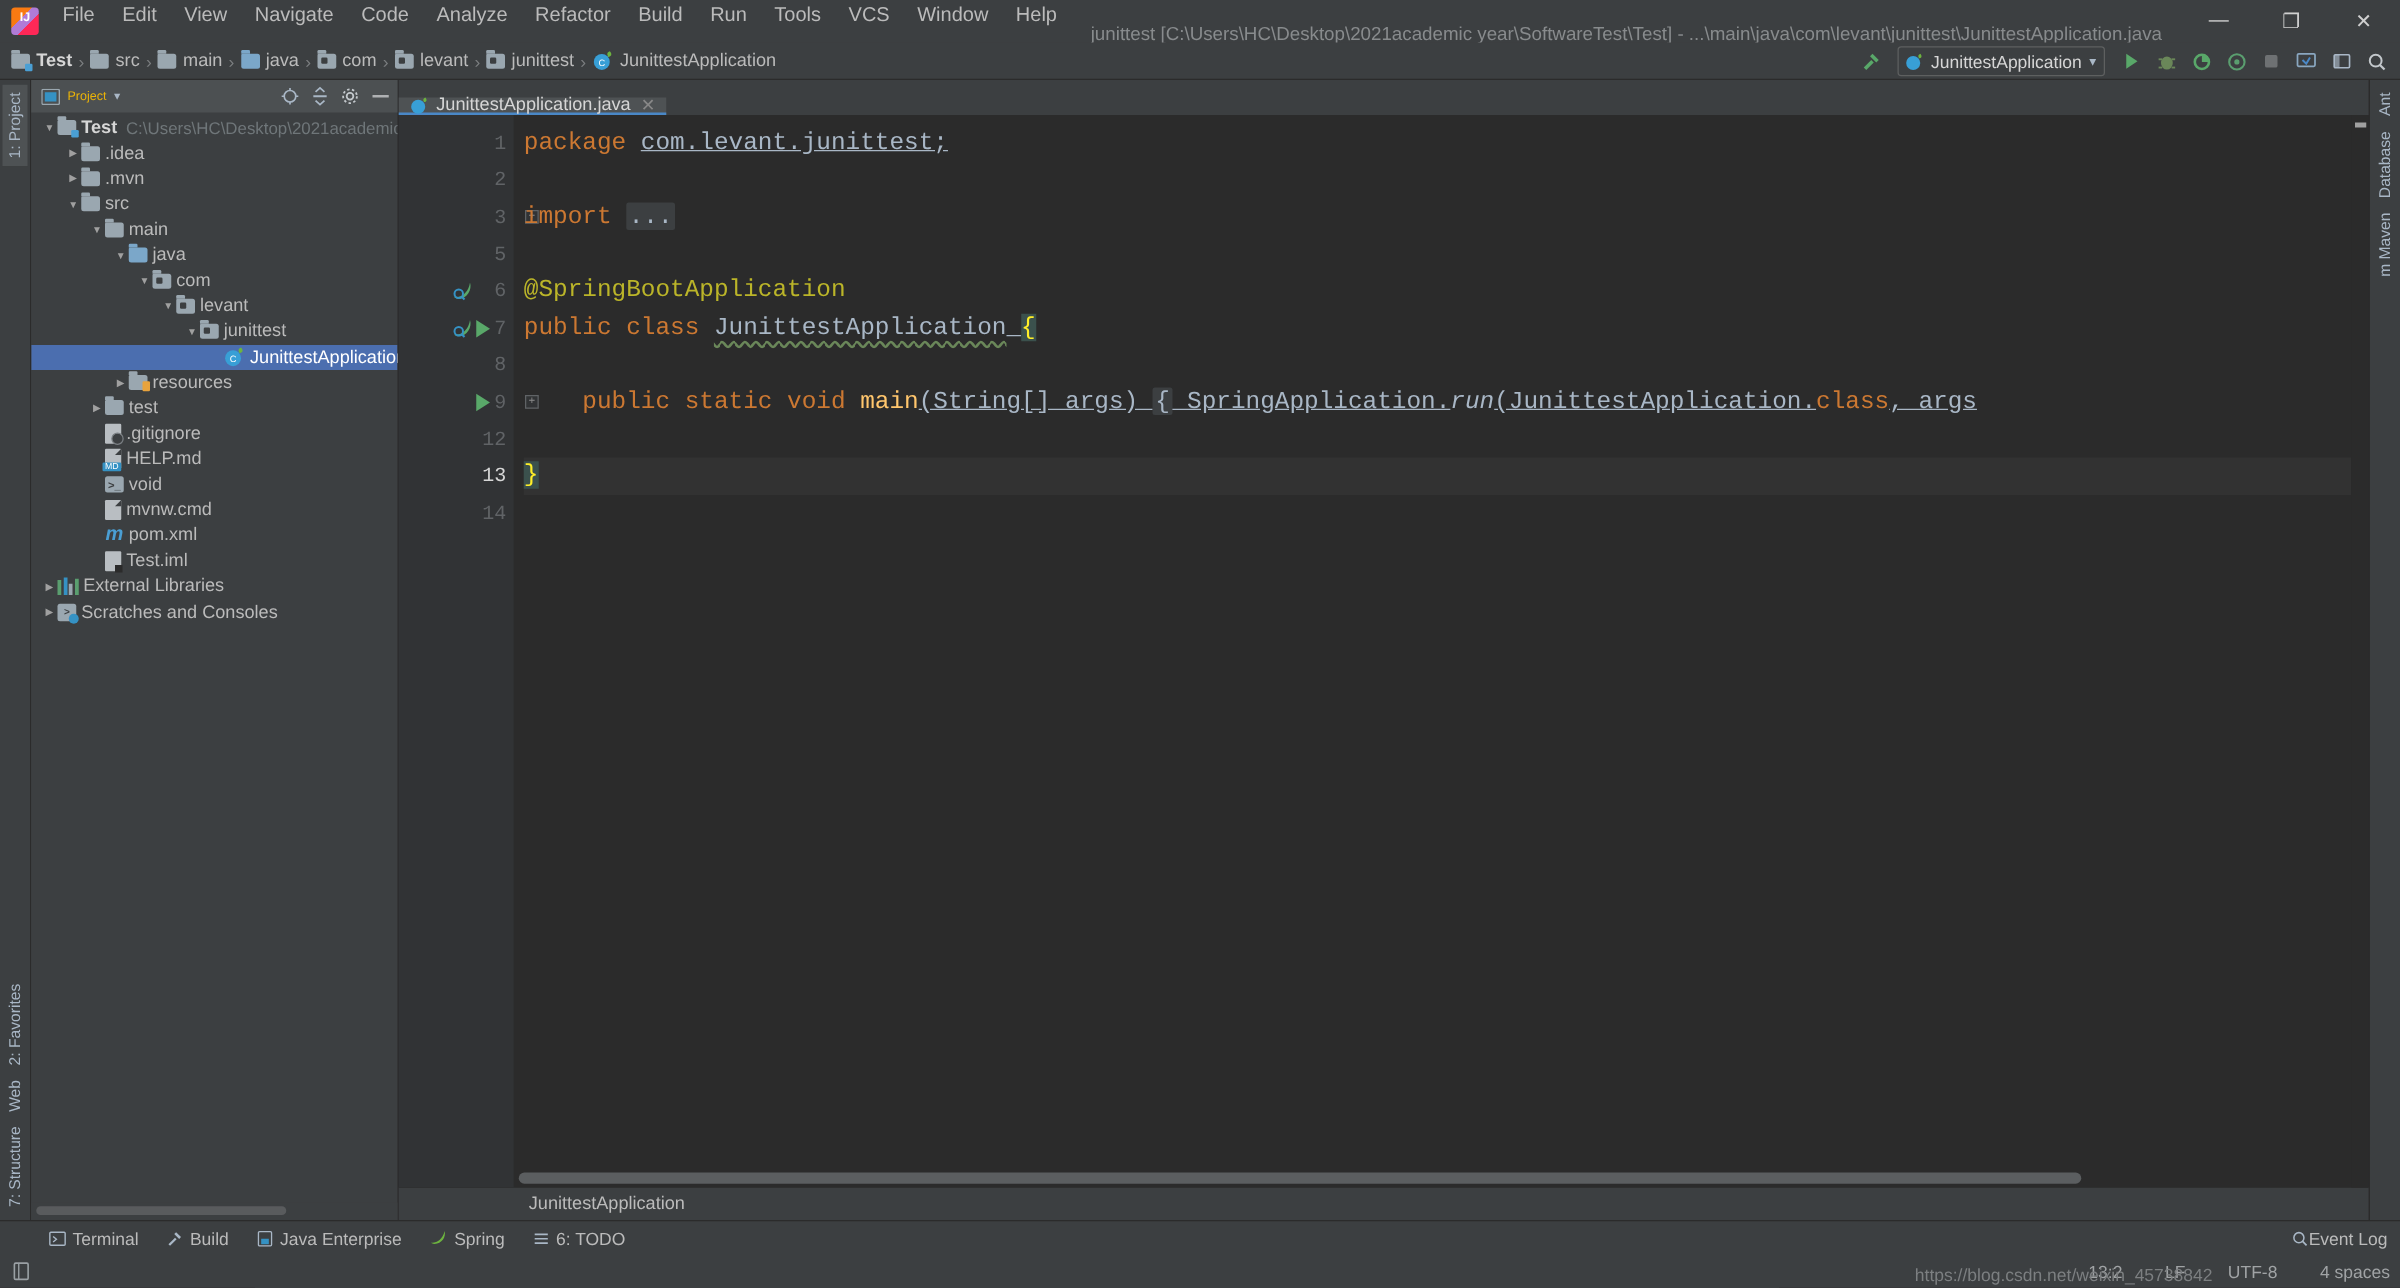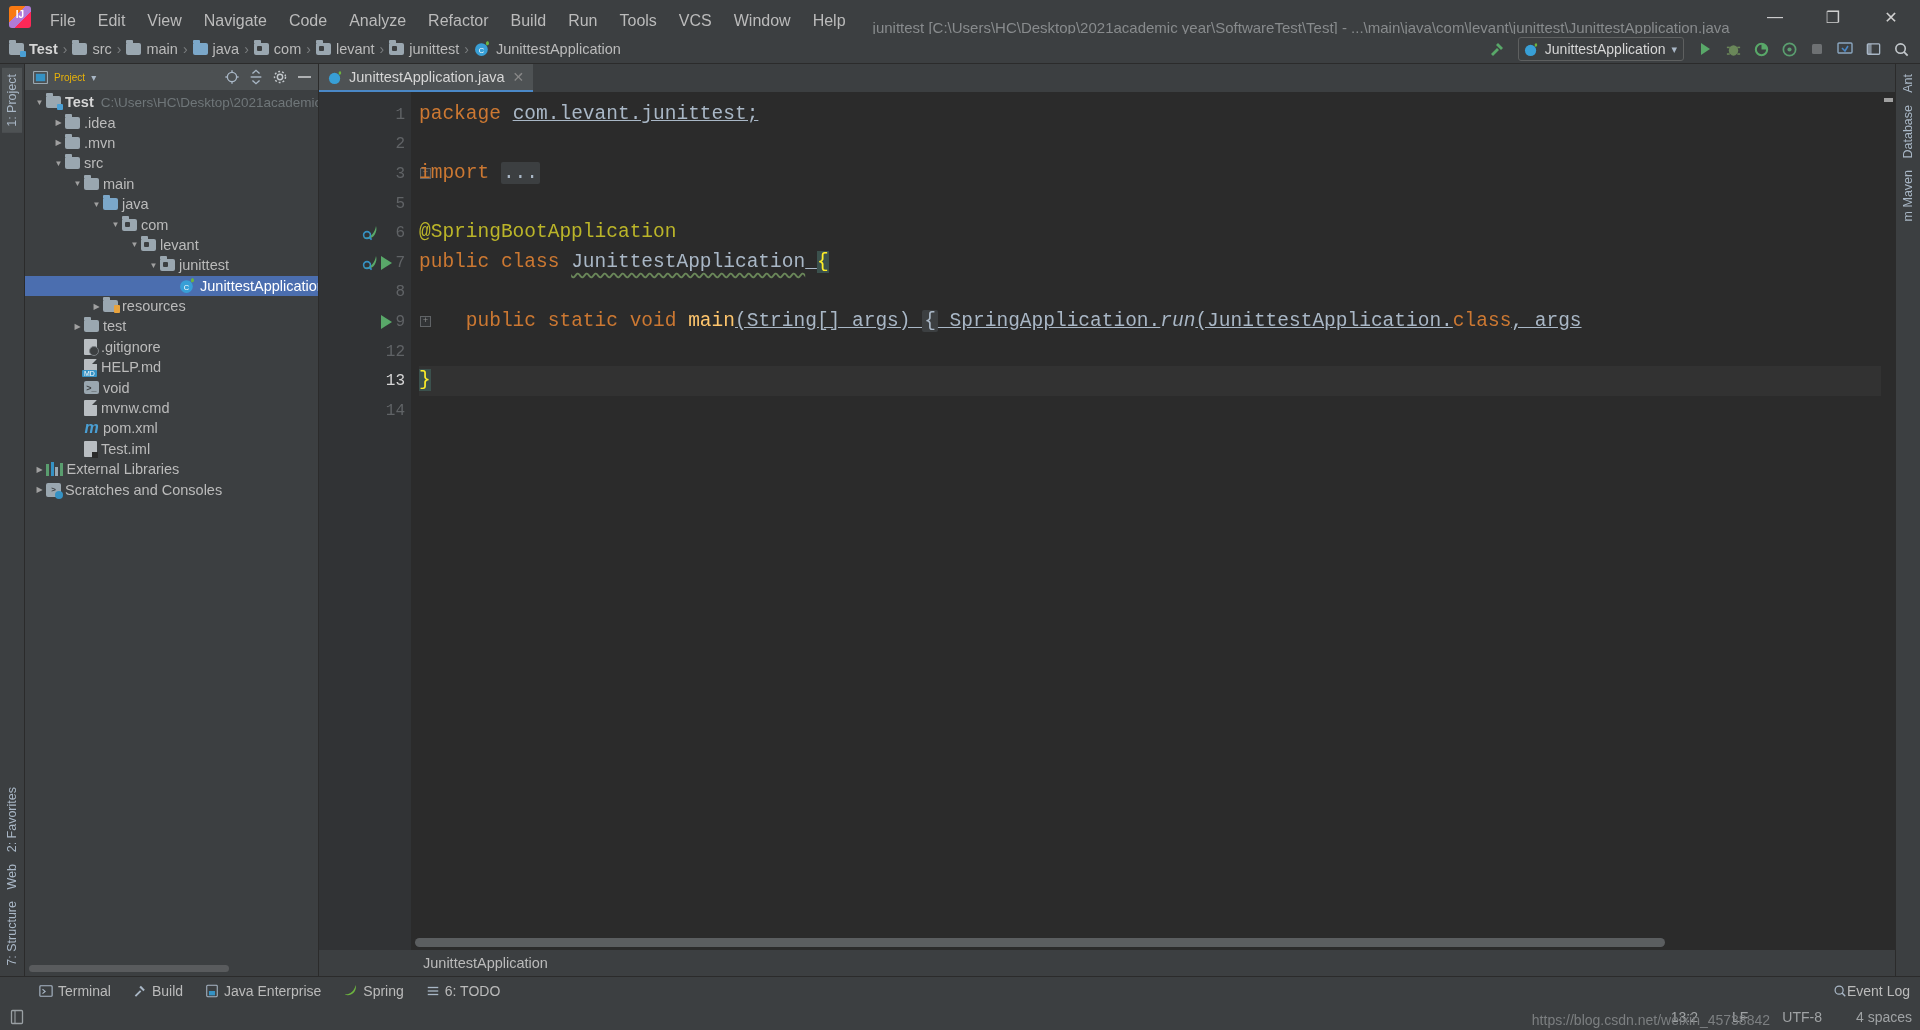--- a/index.html
+++ b/index.html
@@ -20,21 +20,21 @@
   .logo {
     width: 22px; height: 22px; margin: 0 8px 0 9px; border-radius: 3px;
     background: linear-gradient(135deg,#f97a12 0%,#f97a12 38%,#b07bd7 38%,#b07bd7 62%,#fe2857 62%,#fe2857 100%);
     position: relative; flex: 0 0 22px;
   }
   .logo::after {
     content: "IJ"; position: absolute; left: 0; right: 0; top: 3px;
     text-align: center; font-size: 10px; font-weight: bold; color: #fff;
     font-family: "Liberation Sans", sans-serif;
   }
-  .menu { display: flex; align-items: flex-end; height: 34px; }
+  .menu { display: flex; align-items: flex-start; height: 34px; }
   .menu-item {
     padding: 4px 11px; font-size: 16px; color: #bbbbbb; cursor: default;
     white-space: nowrap;
   }
   .win-title {
     font-size: 15px; color: #888b8d; margin-left: 16px; white-space: nowrap;
     overflow: hidden;
     margin-top: 20px;
   }
   .win-ctrl { position: absolute; right: 0; top: 0; height: 34px; display: flex; }
@@ -110,21 +110,21 @@
   .nlabel.bold { font-weight: bold; color: #d6d6d6; }
   .npath { margin-left: 7px; color: #6f7679; font-size: 13.5px; }
 
   .hscroll-wrap { height: 14px; background: #3c3f41; flex: 0 0 14px; padding: 3px 4px; }
   .hscroll-thumb { height: 7px; width: 200px; background: #595b5d; border-radius: 4px; }
 
   
   .editor-col { flex: 1 1 auto; display: flex; flex-direction: column; min-width: 0; background: #2b2b2b; }
   .tabsbar { height: 28px; background: #3c3f41; display: flex; align-items: flex-end; flex: 0 0 28px; }
   .etab {
-    height: 28px; display: flex; align-items: center; padding: 0 7px 0 9px;
+    height: 14px; display: flex; align-items: center; padding: 0 7px 0 9px;
     background: #4e5254; font-size: 14.5px; color: #d6d6d6; gap: 6px;
     border-bottom: 2px solid #4a88c7;
   }
   .etab .x { color: #888; font-size: 14px; padding: 0 2px; }
 
   .editor-body { flex: 1 1 auto; display: flex; position: relative; min-height: 0; background: #2b2b2b; }
   .gutter {
     width: 92px; background: #313335; flex: 0 0 92px; position: relative;
     font-family: "Liberation Mono", monospace; font-size: 16px; color: #606366;
     padding-top: 8px;

